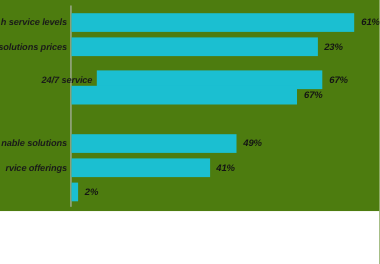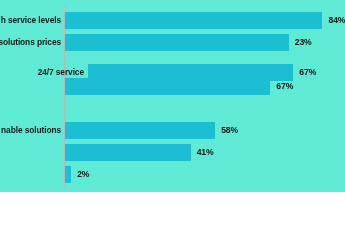--- a/index.html
+++ b/index.html
@@ -11,21 +11,22 @@
     height: 192px;
     overflow: hidden;
     background: #ffffff;
     font-family: "Liberation Sans", sans-serif;
   }
 
   #chart-root {
     position: relative;
     width: 345px;
     height: 192px;
-    background: #5eead4;
+    background: #4d7c0f;
+    font-style: italic;
   }
 
   
   #axis-line {
     position: absolute;
     left: 64px;
     top: 5px;
     width: 1px;
     height: 183px;
     background: #b8b8b8;
@@ -85,42 +86,43 @@
 <body>
 
 <div id="chart-root">
 
   <div id="axis-line" style="background: rgb(184, 184, 184);"></div>
 
   <div id="plot-area">
       <div class="bar-row" style="top: 12px;">
         <div class="cat-label" style="color: rgb(26, 26, 26);">h service levels</div>
         <div class="bar" style="width: 257.46px; height: 17px; background: rgb(27, 191, 209);"></div>
-        <div class="value-label" style="left: 328.46px;">84%</div>
+        <div class="value-label" style="left: 328.46px;">61%</div>
       </div>
       <div class="bar-row" style="top: 34px;">
         <div class="cat-label" style="color: rgb(26, 26, 26);">solutions prices</div>
         <div class="bar" style="width: 223.745px; height: 17px; background: rgb(27, 191, 209);"></div>
         <div class="value-label" style="left: 294.745px;">23%</div>
       </div>
       <div class="bar-row" style="top: 64px; margin-left: 23px;">
         <div class="cat-label" style="color: rgb(26, 26, 26);">24/7 service</div>
         <div class="bar" style="width: 205.355px; height: 17px; background: rgb(27, 191, 209);"></div>
         <div class="value-label" style="left: 276.355px;">67%</div>
       </div>
       <div class="bar-row" style="top: 78px;">
         <div class="bar" style="width: 205.355px; height: 17px; background: rgb(27, 191, 209);"></div>
         <div class="value-label" style="left: 276.355px;">67%</div>
       </div>
       <div class="bar-row" style="top: 122px;">
         <div class="cat-label" style="color: rgb(26, 26, 26);">nable solutions</div>
         <div class="bar" style="width: 150.185px; height: 17px; background: rgb(27, 191, 209);"></div>
-        <div class="value-label" style="left: 221.185px;">58%</div>
+        <div class="value-label" style="left: 221.185px;">49%</div>
       </div>
       <div class="bar-row" style="top: 144px;">
+        <div class="cat-label" style="color: rgb(26, 26, 26);">rvice offerings</div>
         <div class="bar" style="width: 125.665px; height: 17px; background: rgb(27, 191, 209);"></div>
         <div class="value-label" style="left: 196.665px; text-align: center;">41%</div>
       </div>
       <div class="bar-row" style="top: 166px;">
         <div class="bar" style="width: 6.13px; height: 17px; background: rgb(27, 191, 209);"></div>
         <div class="value-label" style="left: 77.13px;">2%</div>
       </div>
     </div>
 
 </div>

